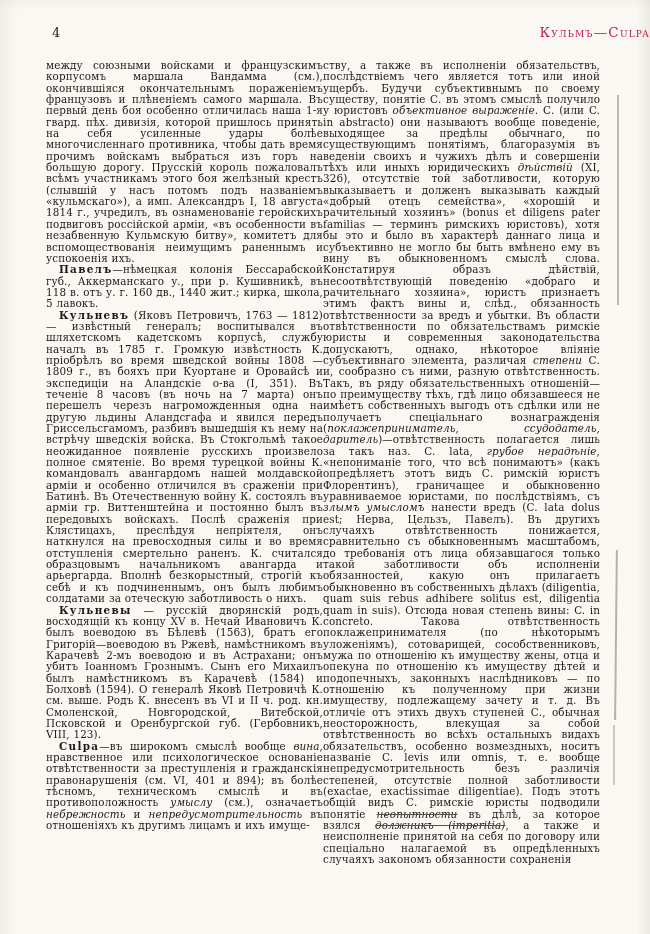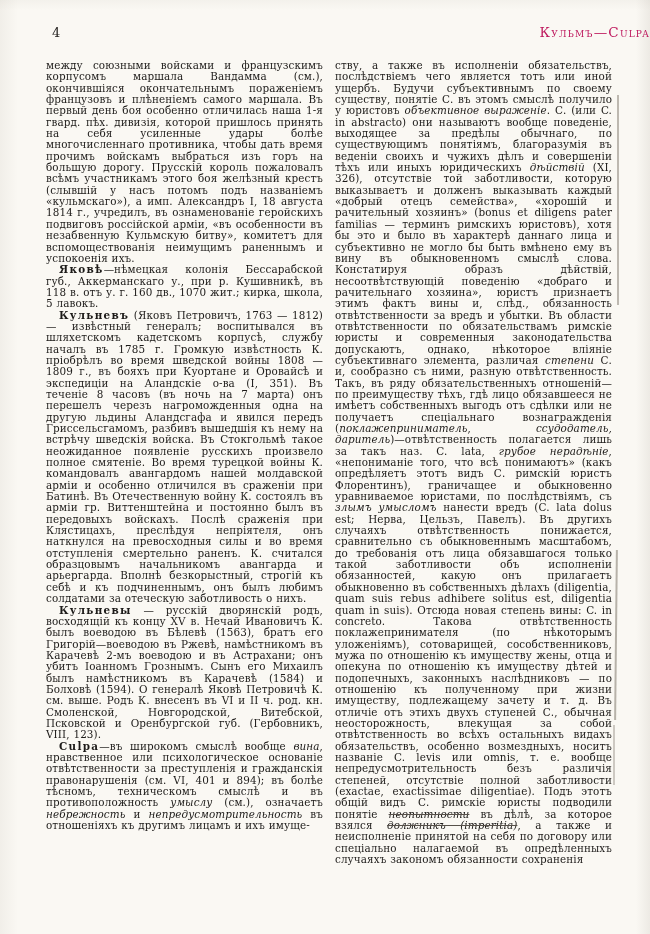--- a/index.html
+++ b/index.html
@@ -23,21 +23,21 @@
   }
   .page-num{
     position:absolute;left:52px;top:1px;font-size:13px;color:#262422;
   }
   .page-title{
     position:absolute;left:0;right:0;text-align:right;
     font-size:13.5px;letter-spacing:1.2px;font-variant:small-caps;color:#be185d;
   }
   .columns{
     position:absolute;top:60px;left:46px;width:566px;
-    display:flex;gap:12px;
+    display:flex;gap:0;
   }
   .col{width:277px;}
   .para{
     margin:0;padding:0;
     font-size:10.4px;line-height:11.35px;
     text-align:justify;text-justify:inter-word;
     word-spacing:.4px;letter-spacing:.1px;
   }
   .para.indent{text-indent:13px;}
   .r-b{font-weight:bold;letter-spacing:1.3px;}
@@ -56,21 +56,21 @@
 <div class="scan-shade"></div>
 
 <div class="page-head">
   <span class="page-num">4</span>
   <div class="page-title">Кульмъ—Culpa</div>
 </div>
 
 <div class="columns">
   <div class="col" id="col-left">
       <p class="para"><span>между союзными войсками и французскимъ корпусомъ маршала Вандамма (см.), окончившіяся окончательнымъ пораженіемъ французовъ и плѣненіемъ самого маршала. Въ первый день боя особенно отличилась наша 1-я гвард. пѣх. дивизія, которой пришлось принять на себя усиленные удары болѣе многочисленнаго противника, чтобы дать время прочимъ войскамъ выбраться изъ горъ на большую дорогу. Прусскій король пожаловалъ всѣмъ участникамъ этого боя желѣзный крестъ (слывшій у насъ потомъ подъ названіемъ «кульмскаго»), а имп. Александръ I, 18 августа 1814 г., учредилъ, въ ознаменованіе геройскихъ подвиговъ россійской арміи, «въ особенности въ незабвенную Кульмскую битву», комитетъ для вспомоществованія неимущимъ раненнымъ и успокоенія ихъ.</span></p>
-      <p class="para indent"><span class="r-b">Яковѣ</span><span>—нѣмецкая колонія Бессарабской губ., Аккерманскаго у., при р. Кушивникѣ, въ 118 в. отъ у. г. 160 дв., 1070 жит.; кирка, школа, 5 лавокъ.</span></p>
+      <p class="para indent"><span class="r-b">Павелъ</span><span>—нѣмецкая колонія Бессарабской губ., Аккерманскаго у., при р. Кушивникѣ, въ 118 в. отъ у. г. 160 дв., 1440 жит.; кирка, школа, 5 лавокъ.</span></p>
       <p class="para indent"><span class="r-b">Кульневъ</span><span> (Яковъ Петровичъ, 1763 — 1812) — извѣстный генералъ; воспитывался въ шляхетскомъ кадетскомъ корпусѣ, службу началъ въ 1785 г. Громкую извѣстность К. пріобрѣлъ во время шведской войны 1808 — 1809 г., въ бояхъ при Куортане и Оровайсѣ и экспедиціи на Аландскіе о-ва (I, 351). Въ теченіе 8 часовъ (въ ночь на 7 марта) онъ перешелъ черезъ нагроможденныя одна на другую льдины Аландсгафа и явился передъ Гриссельсгамомъ, разбивъ вышедшія къ нему на встрѣчу шведскія войска. Въ Стокгольмѣ такое неожиданное появленіе русскихъ произвело полное смятеніе. Во время турецкой войны К. командовалъ авангардомъ нашей молдавской арміи и особенно отличился въ сраженіи при Батинѣ. Въ Отечественную войну К. состоялъ въ арміи гр. Виттенштейна и постоянно былъ въ передовыхъ войскахъ. Послѣ сраженія при Клястицахъ, преслѣдуя непріятеля, онъ наткнулся на превосходныя силы и во время отступленія смертельно раненъ. К. считался образцовымъ начальникомъ авангарда и арьергарда. Вполнѣ безкорыстный, строгій къ себѣ и къ подчиненнымъ, онъ былъ любимъ солдатами за отеческую заботливость о нихъ.</span></p>
       <p class="para indent"><span class="r-b">Кульневы</span><span> — русскій дворянскій родъ, восходящій къ концу XV в. Нечай Ивановичъ К. былъ воеводою въ Бѣлевѣ (1563), братъ его Григорій—воеводою въ Ржевѣ, намѣстникомъ въ Карачевѣ 2-мъ воеводою и въ Астрахани; онъ убитъ Іоанномъ Грознымъ. Сынъ его Михаилъ былъ намѣстникомъ въ Карачевѣ (1584) и Болховѣ (1594). О генералѣ Яковѣ Петровичѣ К. см. выше. Родъ К. внесенъ въ VI и II ч. род. кн. Смоленской, Новгородской, Витебской, Псковской и Оренбургской губ. (Гербовникъ, VIII, 123).</span></p>
       <p class="para indent"><span class="r-b">Culpa</span><span>—въ широкомъ смыслѣ вообще </span><span class="r-i">вина</span><span>, нравственное или психологическое основаніе отвѣтственности за преступленія и гражданскія правонарушенія (см. VI, 401 и 894); въ болѣе тѣсномъ, техническомъ смыслѣ и въ противоположность </span><span class="r-i">умыслу</span><span> (см.), означаетъ </span><span class="r-i">небрежность</span><span> и </span><span class="r-i">непредусмотрительность</span><span> въ отношеніяхъ къ другимъ лицамъ и ихъ имуще-</span></p>
     </div>
   <div class="col" id="col-right">
       <p class="para"><span>ству, а также въ исполненіи обязательствъ, послѣдствіемъ чего является тотъ или иной ущербъ. Будучи субъективнымъ по своему существу, понятіе С. въ этомъ смыслѣ получило у юристовъ </span><span class="r-i">объективное выраженіе</span><span>. С. (или C. in abstracto) они называютъ вообще поведеніе, выходящее за предѣлы обычнаго, по существующимъ понятіямъ, благоразумія въ веденіи своихъ и чужихъ дѣлъ и совершеніи тѣхъ или иныхъ юридическихъ </span><span class="r-i">дѣйствій</span><span> (XI, 326), отсутствіе той заботливости, которую выказываетъ и долженъ выказывать каждый «добрый отецъ семейства», «хорошій и рачительный хозяинъ» (bonus et diligens pater familias — терминъ римскихъ юристовъ), хотя бы это и было въ характерѣ даннаго лица и субъективно не могло бы быть вмѣнено ему въ вину въ обыкновенномъ смыслѣ слова. Констатируя образъ дѣйствій, несоотвѣтствующій поведенію «добраго и рачительнаго хозяина», юристъ признаетъ этимъ фактъ вины и, слѣд., обязанность отвѣтственности за вредъ и убытки. Въ области отвѣтственности по обязательствамъ римскіе юристы и современныя законодательства допускаютъ, однако, нѣкоторое вліяніе субъективнаго элемента, различая </span><span class="r-i">степени</span><span> С. и, сообразно съ ними, разную отвѣтственность. Такъ, въ ряду обязательственныхъ отношеній—по преимуществу тѣхъ, гдѣ лицо обязавшееся не имѣетъ собственныхъ выгодъ отъ сдѣлки или не получаетъ спеціальнаго вознагражденія (</span><span class="r-i">поклажеприниматель</span><span>, </span><span class="r-i">ссудодатель, даритель</span><span>)—отвѣтственность полагается лишь за такъ наз. C. lata, </span><span class="r-i">грубое </span><span class="r-i r-u">нерадѣніе</span><span>, «непониманіе того, что всѣ понимаютъ» (какъ опредѣляетъ этотъ видъ С. римскій юристъ Флорентинъ), граничащее и обыкновенно уравниваемое юристами, по послѣдствіямъ, съ </span><span class="r-i r-u">злымъ умысломъ</span><span> нанести вредъ (C. lata dolus est; Нерва, Цельзъ, Павелъ). Въ другихъ случаяхъ отвѣтственность понижается, сравнительно съ обыкновеннымъ масштабомъ, до требованія отъ лица обязавшагося только такой заботливости объ исполненіи обязанностей, какую онъ прилагаетъ обыкновенно въ собственныхъ дѣлахъ (diligentia, quam suis rebus </span><span class="r-u">adhibere solitus est</span><span>, diligentia quam in suis). Отсюда новая степень вины: </span><span class="r-u">C. in concreto</span><span>. Такова отвѣтственность поклажепринимателя (по нѣкоторымъ уложеніямъ), сотоварищей, сособственниковъ, мужа по отношенію къ имуществу жены, отца и опекуна по отношенію къ имуществу дѣтей и подопечныхъ, законныхъ наслѣдниковъ — по отношенію къ полученному при жизни имуществу, подлежащему зачету и т. д. Въ отличіе отъ этихъ двухъ ступеней С., обычная неосторожность, влекущая за собой отвѣтственность во всѣхъ остальныхъ видахъ обязательствъ, особенно возмездныхъ, носитъ названіе C. levis или omnis, т. е. вообще непредусмотрительность безъ различія степеней, отсутствіе полной заботливости (exactae, exactissimae diligentiae). Подъ этотъ общій видъ С. римскіе юристы подводили понятіе </span><span class="r-s">неопытности</span><span> въ дѣлѣ, за которое взялся </span><span class="r-s">должникъ (imperitia)</span><span>, а также и неисполненіе принятой на себя по договору или спеціально налагаемой въ опредѣленныхъ случаяхъ закономъ обязанности сохраненія</span></p>
     </div>
 </div>
 
 <div class="pencil-mark pm-1"></div>

